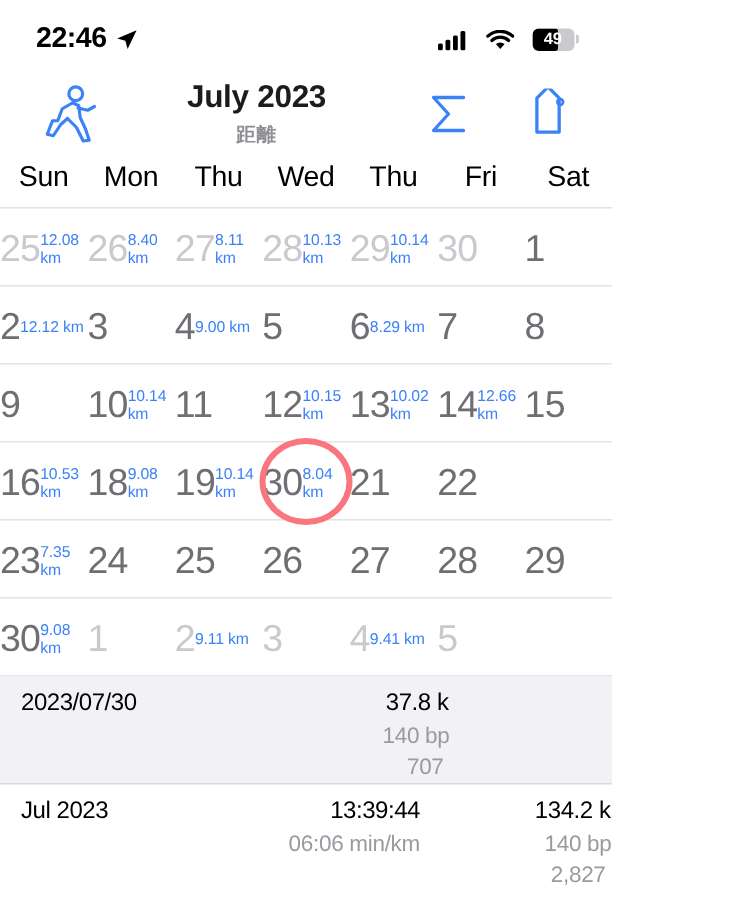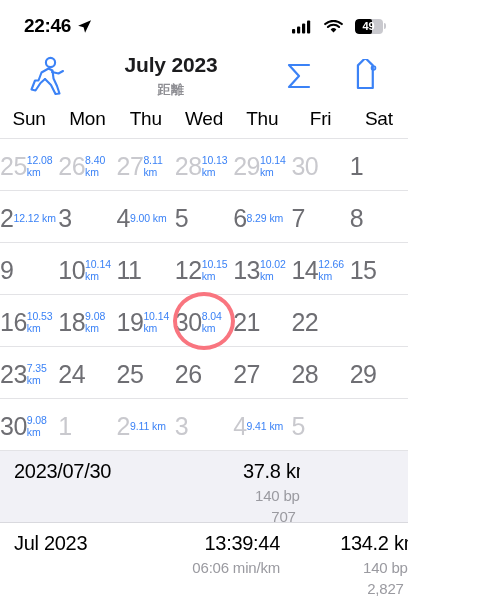--- a/index.html
+++ b/index.html
@@ -102,21 +102,21 @@
     display:flex; align-items:flex-start;
     padding:7px 0 9px 0; position:relative;
     height:71px;
   }
   .sum-row.alt { background:#f1f1f6; }
   .sum-row.plain { background:#ffffff; border-top:1px solid #d9d9de;justify-content:center; }
   .sum-col { display:flex; flex-direction:column; }
   .sum-left { width:190px; padding-left:14px; }
   .sum-mid  { flex:1; align-items:flex-end; padding-right:18px; }
   .sum-right{ width:110px; align-items:flex-end; padding-right:0px; overflow:hidden; }
-  .sum-strong { font-size:20px; color:#000; letter-spacing:-0.3px; line-height:1.35; }
+  .sum-strong { font-size:16px; color:#000; letter-spacing:-0.3px; line-height:1.35; }
   .sum-muted  { font-size:15px; color:#9a9aa0; letter-spacing:-0.2px; line-height:1.42; }
   .sum-right .sum-strong, .sum-right .sum-muted { white-space:nowrap; margin-right:-12px; }
 </style>
 </head>
 <body>
 
 <div class="screen">
 
   <div class="statusbar">
     <div class="sb-left">

